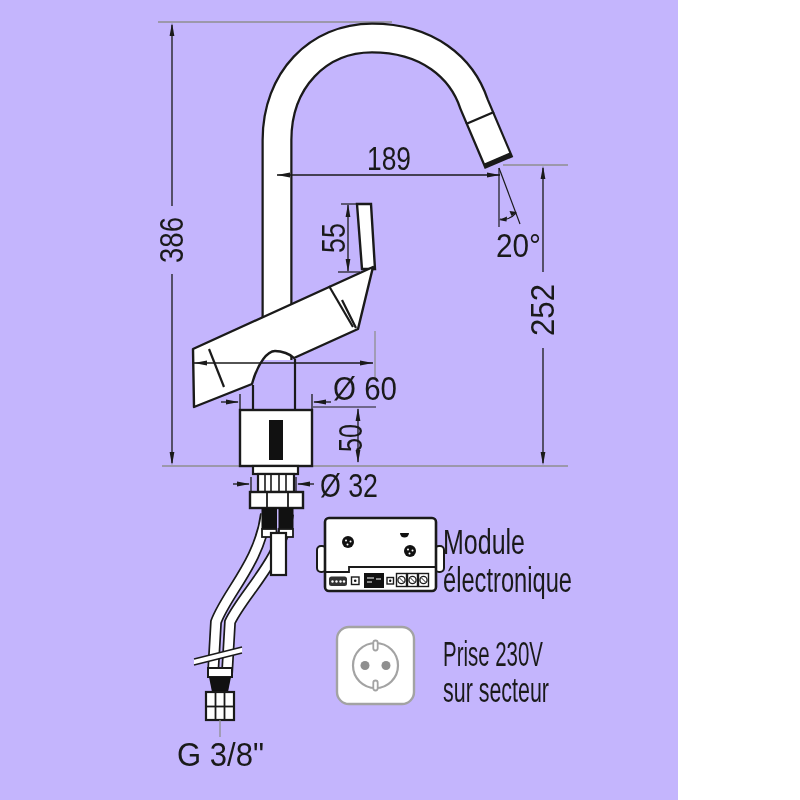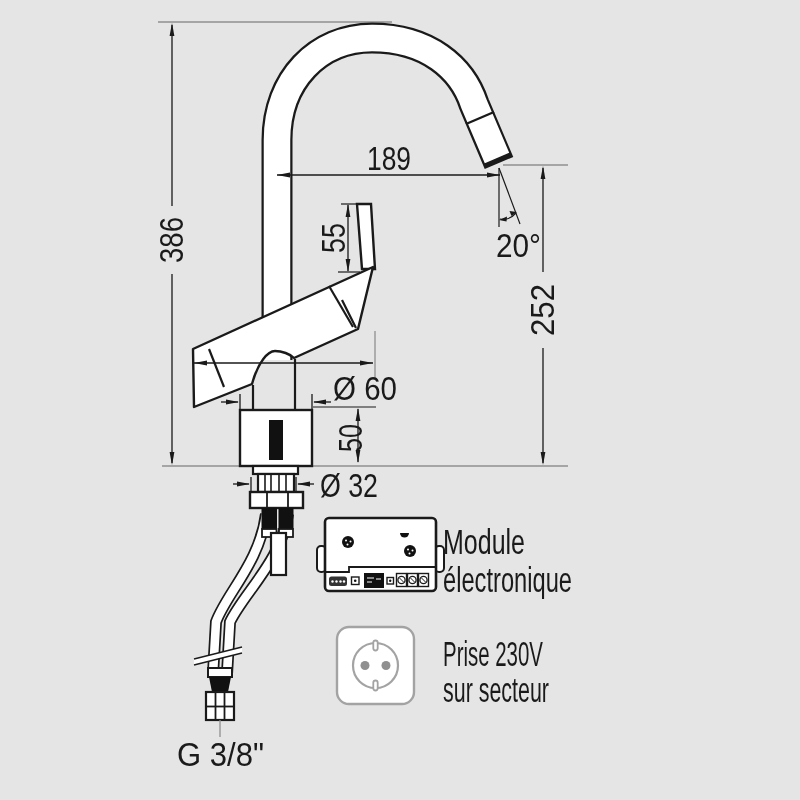--- a/index.html
+++ b/index.html
@@ -1,16 +1,16 @@
 <!DOCTYPE html>
 <html><head>
 <meta charset="utf-8">
 <style>
   html,body{margin:0;padding:0;background:#ffffff;}
-  .canvas{position:relative;width:800px;height:800px;background:#e5e5e5;overflow:hidden;
+  .canvas{position:relative;width:678px;height:800px;background:#c4b5fd;overflow:hidden;
           font-family:"Liberation Sans",sans-serif;}
   svg{position:absolute;left:0;top:0;}
   text{fill:#1a1a1a;font-family:"Liberation Sans",sans-serif;}
 </style>
 </head>
 <body>
 
 <div class="canvas">
 <svg width="800" height="800" viewBox="0 0 800 800">
 

